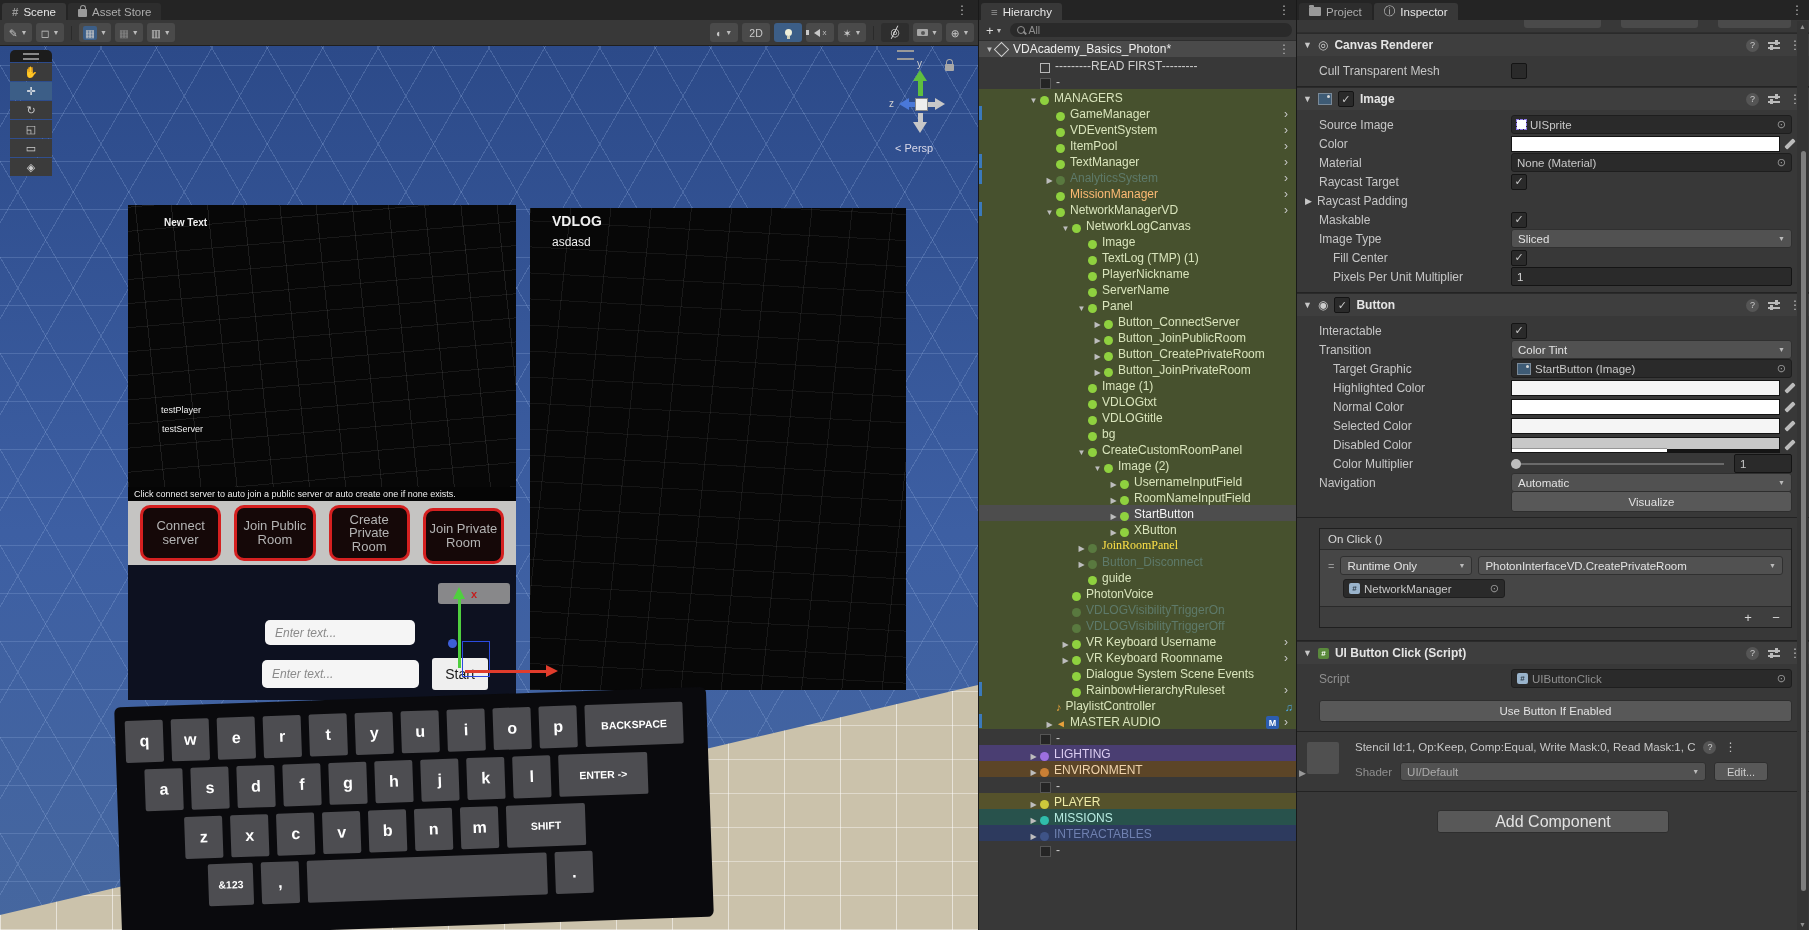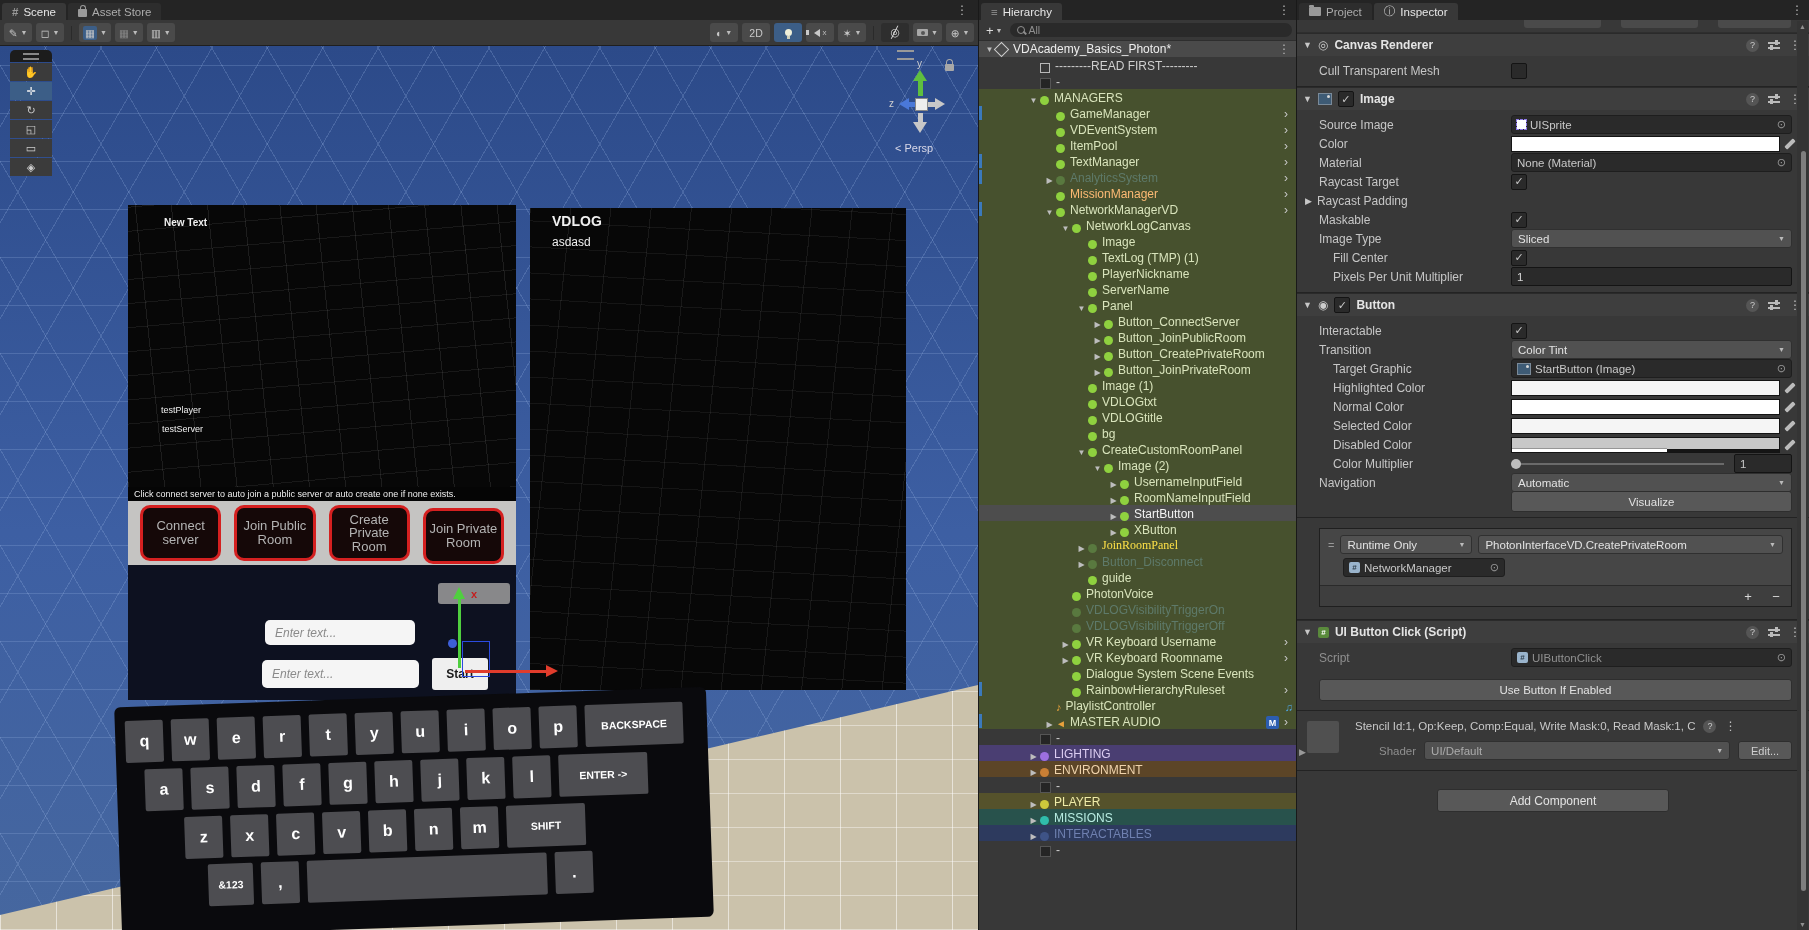--- a/index.html
+++ b/index.html
@@ -34,21 +34,21 @@
     repeating-linear-gradient(-5deg,rgba(255,255,255,.07) 0 1px,transparent 1px 24px);}
   #panel-vdlog{left:530px;top:162px;width:376px;height:482px;background-image:
     repeating-linear-gradient(96deg,rgba(255,255,255,.07) 0 1px,transparent 1px 40px),
     repeating-linear-gradient(3deg,rgba(255,255,255,.06) 0 1px,transparent 1px 26px);}
   .ptxt{position:absolute;color:#F0F0F0;}
   #instruction-bar{position:absolute;left:128px;top:441px;width:388px;height:14px;background:#050505;color:#EFEFEF;font-size:9px;display:flex;align-items:center;padding-left:6px;white-space:nowrap;overflow:hidden;box-sizing:border-box;}
   #button-strip{position:absolute;left:128px;top:455px;width:388px;height:64px;background:#C5C4C2;display:flex;align-items:center;gap:13px;padding:0 12px;box-sizing:border-box;}
   .vr-btn{flex:1;height:50px;background:#150808;border:3px solid #D42020;border-radius:10px;color:#B3B3B3;font-size:13px;line-height:1.05;display:flex;align-items:center;justify-content:center;text-align:center;}
   #panel-navy{position:absolute;left:128px;top:519px;width:388px;height:135px;background:#0D1120;}
   .vr-input{position:absolute;background:#F5F5F5;border-radius:5px;color:#8A8A8A;font-style:italic;font-size:12px;display:flex;align-items:center;padding-left:10px;box-sizing:border-box;}
-  #start-button{position:absolute;left:432px;top:612px;width:56px;height:32px;background:#EFEFEF;border-radius:3px;color:#1A1A1A;font-size:12px;display:flex;align-items:center;justify-content:center;font-weight:bold;}
+  #start-button{position:absolute;left:432px;top:612px;width:56px;height:32px;background:#EFEFEF;border-radius:3px;color:#1A1A1A;font-size:14px;display:flex;align-items:center;justify-content:center;}
   #x-button{position:absolute;left:438px;top:537px;width:72px;height:21px;background:rgba(150,150,150,.9);border-radius:3px;display:flex;align-items:center;justify-content:center;color:#C41E1E;font-size:11px;font-weight:bold;}
   
   #giz-green{position:absolute;left:458px;top:552px;width:3px;height:70px;background:#4FCF3F;}
   #giz-green::before{content:"";position:absolute;left:-5px;top:-11px;border-left:6px solid transparent;border-right:6px solid transparent;border-bottom:12px solid #4FCF3F;}
   #giz-red{position:absolute;left:465px;top:624px;width:82px;height:3px;background:#E03C2C;}
   #giz-red::after{content:"";position:absolute;right:-11px;top:-5px;border-top:6px solid transparent;border-bottom:6px solid transparent;border-left:12px solid #E03C2C;}
   #giz-bluedot{position:absolute;left:448px;top:593px;width:9px;height:9px;border-radius:50%;background:#3D5FD8;}
   #giz-bluerect{position:absolute;left:462px;top:595px;width:26px;height:34px;border:1px solid #2B4BE0;}
   
   #keyboard{position:absolute;left:118px;top:651px;width:592px;height:230px;background:#0A0A0D;border-radius:6px;transform:rotate(-2deg);}
@@ -137,26 +137,26 @@
   .oc-handle{color:#999;font-size:11px;}
   .oc-dd-small{width:118px;flex:none;}
   .oc-obj{width:150px;margin-left:15px;}
   .oc-footer{height:20px;background:#3E3E3E;border-top:1px solid #2A2A2A;display:flex;justify-content:flex-end;align-items:center;padding:0 6px;gap:10px;}
   .oc-pm{color:#D8D8D8;font-size:13px;width:18px;text-align:center;}
   .wide-btn{margin:0 17px 3px 22px;height:20px;background:#585858;border:1px solid #2E2E2E;border-radius:3px;display:flex;align-items:center;justify-content:center;font-size:11.5px;color:#E2E2E2;}
   
   .mat{padding:8px 10px 10px 8px;border-bottom:1px solid #232323;position:relative;}
   .mat-prev{position:absolute;left:10px;top:10px;width:32px;height:32px;background:#505050;border-radius:2px;}
   .mat-line1{margin-left:50px;display:flex;align-items:center;gap:8px;font-size:11.5px;color:#C8C8C8;white-space:nowrap;overflow:hidden;}
-  .mat-line2{margin-left:74px;margin-top:8px;display:flex;align-items:center;gap:8px;}
+  .mat-line2{margin-left:50px;margin-top:8px;display:flex;align-items:center;gap:8px;}
   .mat-fold{position:absolute;left:2px;top:36px;font-size:9px;color:#999;}
   .shader-dd{width:292px;flex:none;color:#ABABAB;}
   .edit-btn{width:52px;height:17px;background:#585858;border:1px solid #2E2E2E;border-radius:3px;display:flex;align-items:center;justify-content:center;font-size:11px;color:#CFCFCF;}
   .addc-wrap{display:flex;justify-content:center;padding:18px 0;}
-  .addc{width:230px;height:21px;background:#585858;border:1px solid #2E2E2E;border-radius:3px;display:flex;align-items:center;justify-content:center;font-size:12px;color:#E2E2E2;}
+  .addc{width:230px;height:21px;background:#585858;border:1px solid #2E2E2E;border-radius:3px;display:flex;align-items:center;justify-content:center;font-size:16px;color:#E2E2E2;}
   
   #insp-scroll{position:absolute;right:1px;top:21px;bottom:0;width:11px;background:#343434;}
   #insp-thumb{position:absolute;right:2px;top:130px;width:5px;height:740px;background:#7E7E7E;border-radius:3px;}
   .scroll-arr{position:absolute;right:2px;color:#909090;font-size:7px;}
   
   .ic-folder{width:12px;height:9px;background:#9A9A9A;border-radius:1px;position:relative;}
   .ic-folder::before{content:"";position:absolute;left:0;top:-2px;width:5px;height:2px;background:#9A9A9A;border-radius:1px 1px 0 0;}
   .ic-bag{width:9px;height:8px;background:#9A9A9A;border-radius:1px;position:relative;margin-top:3px;}
   .ic-bag::before{content:"";position:absolute;left:1.5px;top:-4px;width:4px;height:3px;border:1.5px solid #9A9A9A;border-bottom:none;border-radius:3px 3px 0 0;}
   .ic-bulb{width:7px;height:7px;border-radius:50%;background:#EFEFD8;position:relative;}
@@ -855,20 +855,21 @@
               <span class="ilabel"></span>
               <div class="ival">
                 <div class="ibtn">Visualize</div>
               </div>
             </div>
           </div>
         </div>
       </div>
 
     <div class="oc-box">
+      <div class="oc-header">On Click ()</div>
       <div class="oc-body">
         <div class="oc-r1">
           <span class="oc-handle">=</span>
           <div class="dropdown oc-dd-small">
               <span>Runtime Only</span>
               <span class="dd">▼</span>
             </div>
           <div class="dropdown">
               <span>PhotonInterfaceVD.CreatePrivateRoom</span>
               <span class="dd">▼</span>

